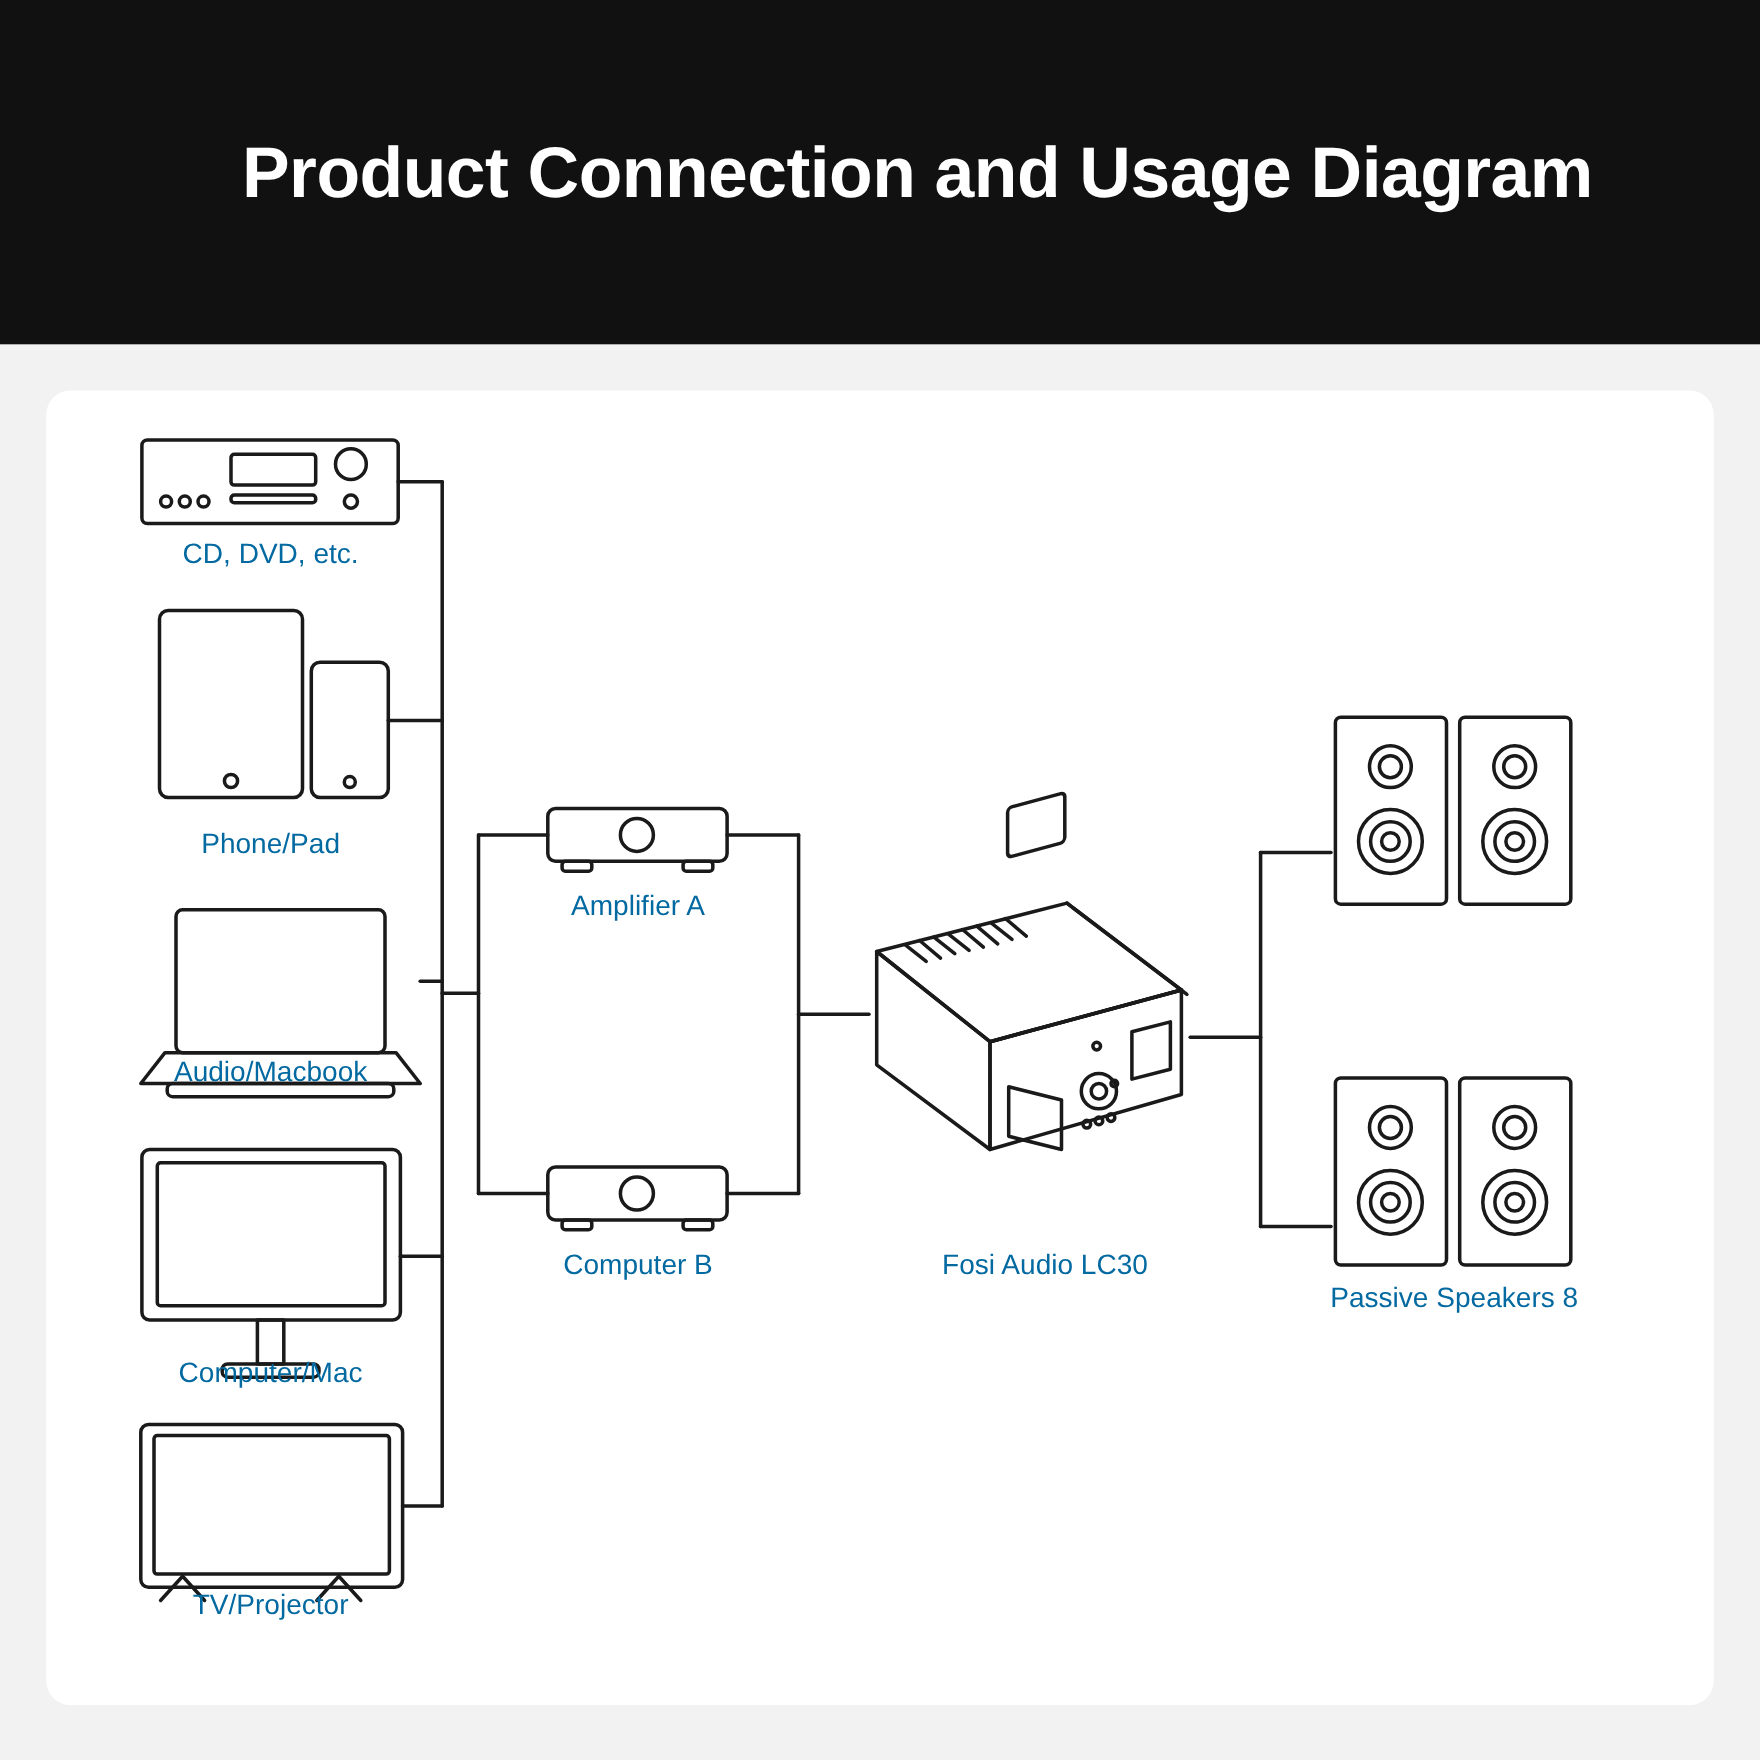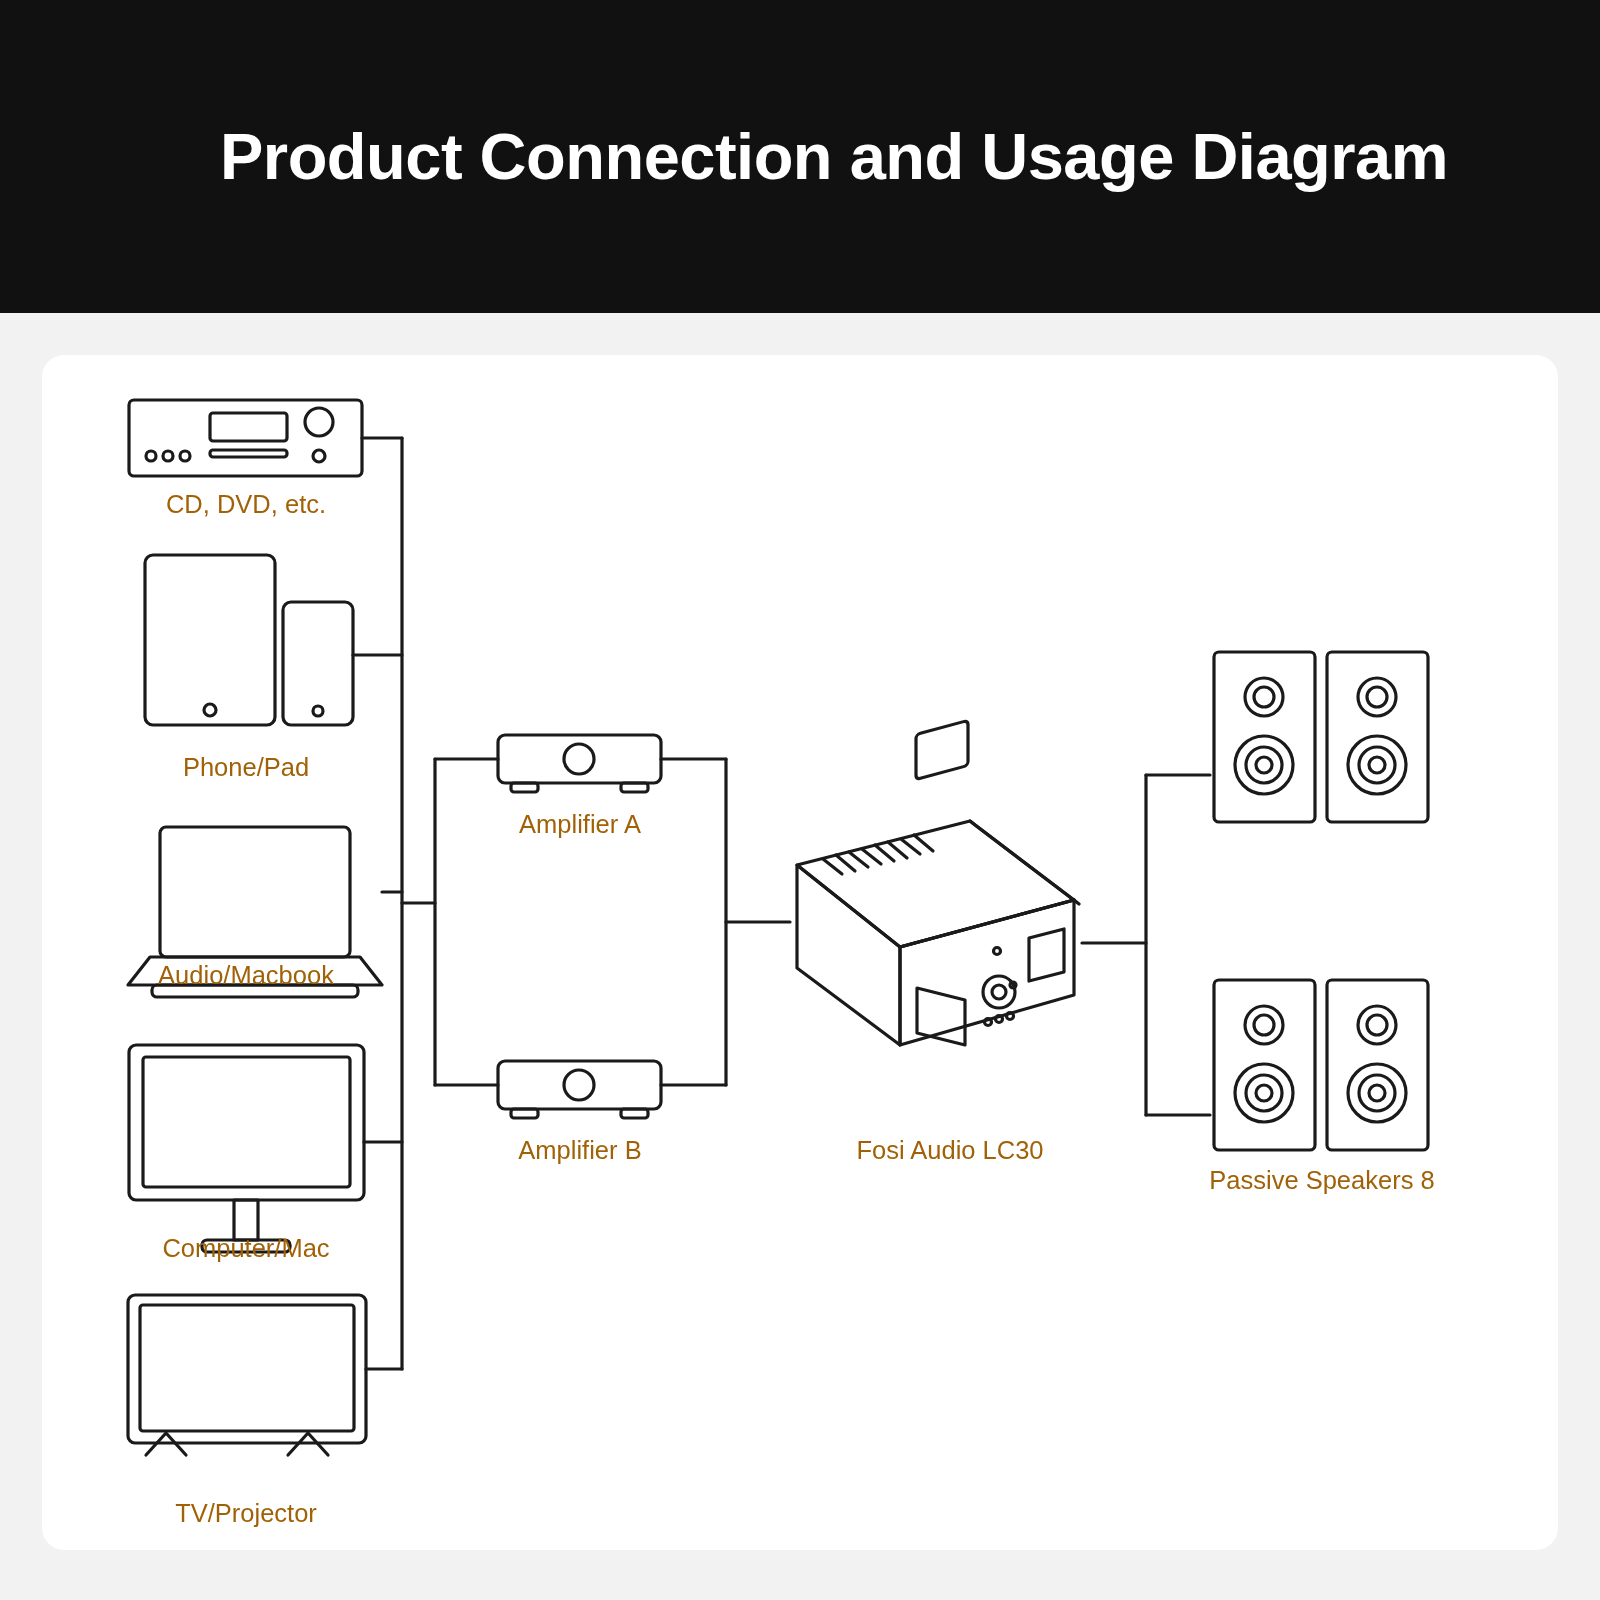--- a/index.html
+++ b/index.html
@@ -54,21 +54,21 @@
   }
   .diagram-svg {
     position: absolute;
     left: 0;
     top: 0;
     width: 1516px;
     height: 1195px;
   }
   .node-label {
     position: absolute;
-    color: #a16207;
+    color: #0369a1;
     font-size: 25.5px;
     font-family: "Liberation Sans", sans-serif;
     white-space: nowrap;
     text-align: center;
   }
 </style>
 </head>
 <body>
 
 <div id="page">
@@ -231,25 +231,25 @@
     </svg>
 
     <div class="node-label" style="left:0px; top:135px; width:408px;">CD, DVD, etc.</div>
 
     <div class="node-label" style="left:0px; top:382px; width:408px;margin-top:16px;">Phone/Pad</div>
 
     <div class="node-label" style="left:0px; top:606px; width:408px;">Audio/Macbook</div>
 
     <div class="node-label" style="left:0px; top:879px; width:408px;">Computer/Mac</div>
 
-    <div class="node-label" style="left:0px; top:1144px; width:408px;">TV/Projector</div>
+    <div class="node-label" style="left:0px; top:1090px; width:408px;">TV/Projector</div>
 
     <div class="node-label" style="left:378px; top:455px; width:320px;">Amplifier A</div>
 
-    <div class="node-label" style="left:378px; top:781px; width:320px;">Amplifier B</div>
+    <div class="node-label" style="left:378px; top:781px; width:320px;">Computer B</div>
 
     <div class="node-label" style="left:688px; top:781px; width:440px;">Fosi Audio LC30</div>
 
 
     <div class="node-label" style="left:1050px; top:811px; width:460px;">Passive Speakers 8</div>
 
   </div>
 </div>
 
 </body></html>

